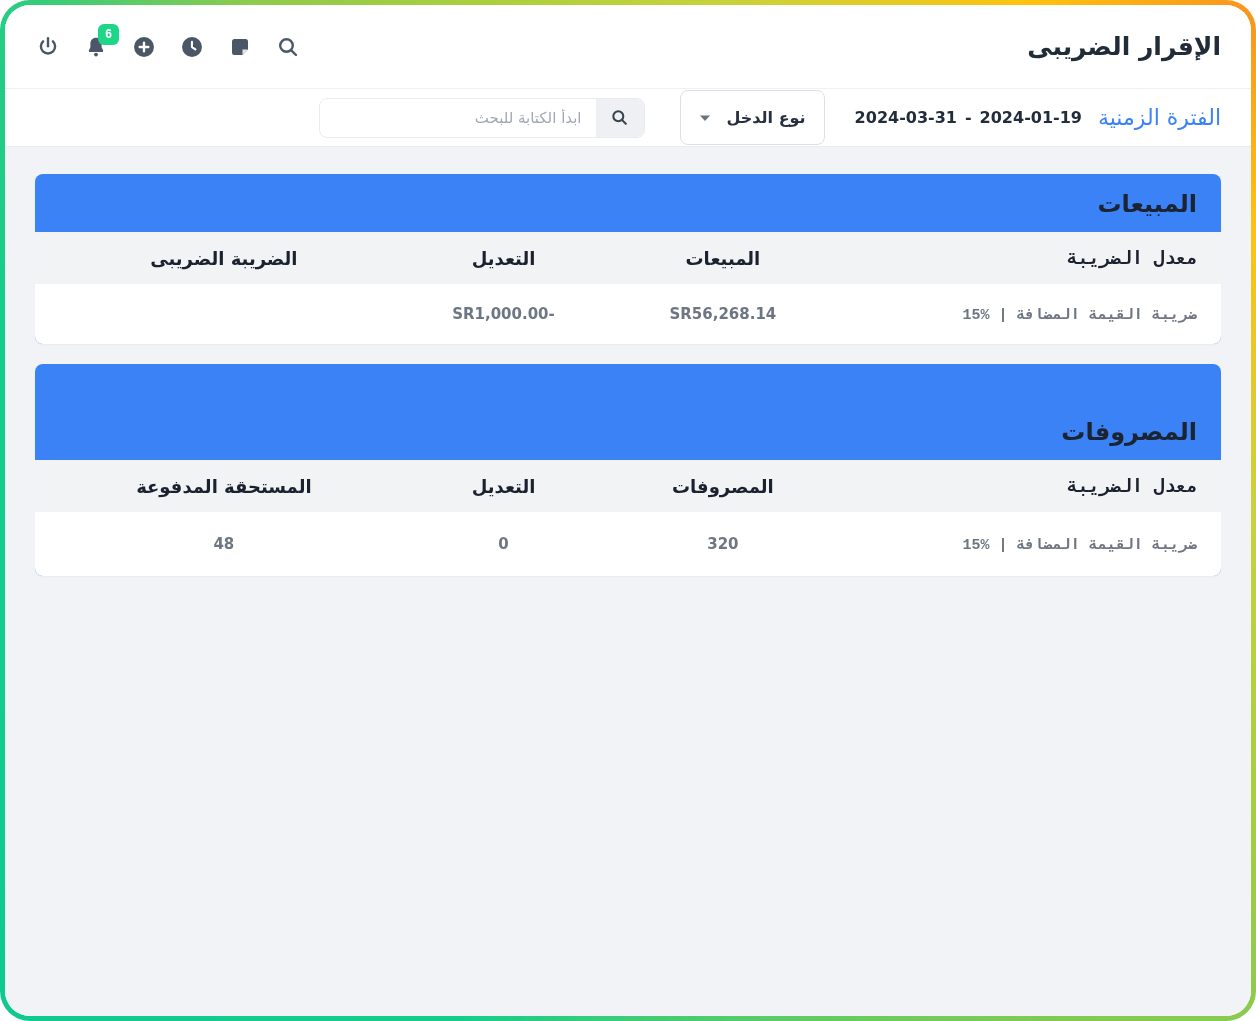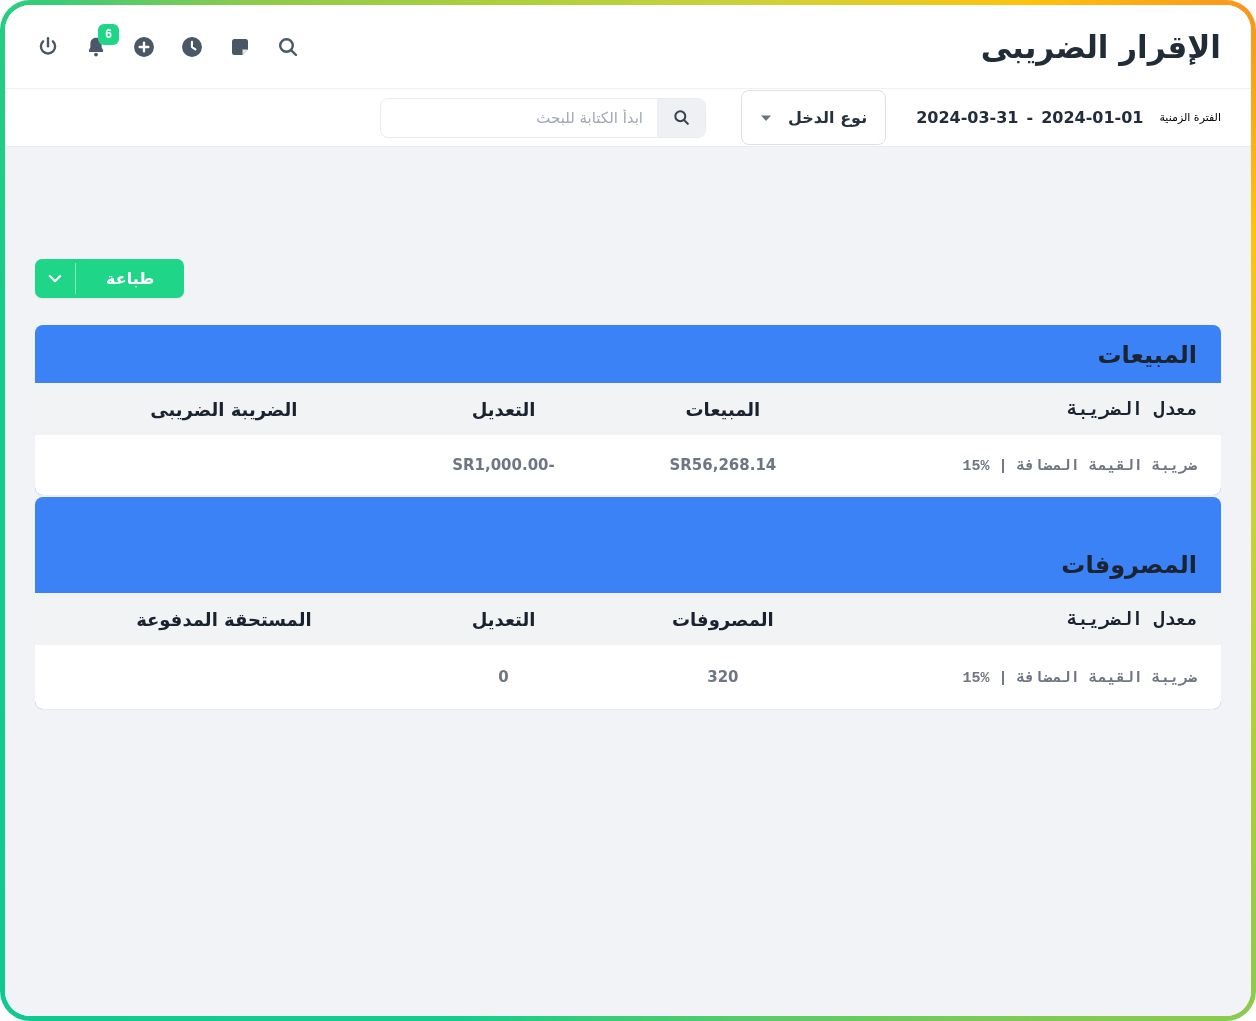--- a/index.html
+++ b/index.html
@@ -13,37 +13,37 @@
     width:100%; height:100%; background:#ffffff; border-radius:25px;
     overflow:hidden; display:flex; flex-direction:column; direction:rtl;
   }
 
   
   .topbar {
     height:84px; flex:0 0 84px; display:flex; align-items:center;
     justify-content:space-between; padding:0 30px; background:#fff;
     border-bottom:1px solid #eef0f3;
   }
-  .page-title { font-size:31px; font-weight:700; color:#222b38;margin-left:24px; }
+  .page-title { font-size:25px; font-weight:700; color:#222b38;margin-left:24px; }
   .topbar-icons { direction:ltr; display:flex; align-items:center; gap:22px; }
   .icon-btn { width:26px; height:26px; display:flex; align-items:center; justify-content:center;
               position:relative; cursor:pointer; background:none; border:none; }
   .icon-btn svg { display:block; }
   .badge {
     position:absolute; top:-10px; right:-10px; min-width:21px; height:21px;
     background:#1ed588; color:#fff; font-size:12px; font-weight:700;
     border-radius:6px; display:flex; align-items:center; justify-content:center; padding:0 4px;
   }
 
   
   .filterbar {
     height:58px; flex:0 0 58px; display:flex; align-items:center;
     padding:0 30px; background:#fff; border-bottom:1px solid #e8ebef;
   }
-  .period-label { color:#000000; font-size:11px; margin-left:16px; white-space:nowrap; }
+  .period-label { color:#3b82f6; font-size:22px; margin-left:16px; white-space:nowrap; }
   .period-dates { display:flex; align-items:center; gap:8px; margin-left:30px;
                   color:#232c3a; font-size:16px; font-weight:700; white-space:nowrap; }
   .select-btn {
     height:55px; display:flex; align-items:center; gap:16px; padding:0 18px;
     background:#fff; border:1px solid #dcdfe5; border-radius:8px; cursor:pointer;
     font-size:16px; font-weight:600; color:#27303e; margin-left:35px; white-space:nowrap;
     font-family:inherit;
   }
   .search-group {
     height:40px; width:326px; display:flex; direction:rtl; border-radius:8px;
@@ -70,21 +70,21 @@
   .split-btn .label-part {
     display:flex; align-items:center; padding:0 30px; font-size:16px; font-weight:600; color:#fff;
   }
   .split-btn .divider { width:1px; background:rgba(255,255,255,.45); margin:4px 0; }
   .split-btn .chev-part { width:40px; display:flex; align-items:center; justify-content:center; cursor:pointer; }
 
   .card {
     background:#3b82f6; border-radius:8px; margin-top:27px; overflow:hidden;
     box-shadow:0 1px 2px rgba(20,30,50,.04);
   }
-  .card + .card { margin-top:2px; }
+  .card + .card { margin-top:20px; }
   .card-title { font-size:24px; font-weight:700; color:#1b2430; padding:16px 24px 14px; }
   .card.expenses .card-title { padding-top:54px; }
   .tbl-row {
     display:grid; grid-template-columns:32% 20% 17% 31%; align-items:center;
   }
   .tbl-head { background:#f2f3f5; height:52px; font-size:18px; font-weight:700; color:#1a2230; }
   .tbl-data { background:#fff; height:60px; font-size:15px; font-weight:600; color:#6e7683; }
   .card.expenses .tbl-data { height:64px; }
   .cell { text-align:center; }
   .cell.first { text-align:right; padding-right:24px;font-family:Liberation Mono, monospace; }
@@ -135,21 +135,21 @@
             <circle cx="10.5" cy="10.5" r="6.3"></circle>
               <path d="M15.3 15.3 20 20"></path>
           </svg>
         </button>
       </div>
     </header>
 
     <div class="filterbar">
       <span class="period-label">الفترة الزمنية</span>
       <span class="period-dates">
-        <span>2024-01-01</span>
+        <span>2024-01-19</span>
         <span>-</span>
         <span>2024-03-31</span>
       </span>
       <button class="select-btn">
         <span>نوع الدخل</span>
         <span>
           <svg width="12" height="9" viewBox="0 0 12 9">
               <path d="M1 1.5l5 5.5 5-5.5z" fill="#6b7380"></path>
             </svg>
         </span>
@@ -160,31 +160,20 @@
             <circle cx="10.5" cy="10.5" r="6.3"></circle>
               <path d="M15.3 15.3 20 20"></path>
           </svg>
         </button>
         <input class="search-input" type="text" placeholder="ابدأ الكتابة للبحث" style="">
       </div>
     </div>
 
     <main class="content">
 
-      <div class="print-row">
-        <div class="split-btn">
-          <span class="label-part">طباعة</span>
-          <span class="divider"></span>
-          <span class="chev-part">
-            <svg width="14" height="10" viewBox="0 0 16 11" fill="none" stroke="#fff" stroke-width="2.4" stroke-linecap="round" stroke-linejoin="round">
-              <path d="M2 2l6 6 6-6"></path>
-            </svg>
-          </span>
-        </div>
-      </div>
 
       <section class="card sales">
         <h2 class="card-title">المبيعات</h2>
         <div class="tbl-row tbl-head">
           <div class="cell first">معدل الضريبة</div>
           <div class="cell">المبيعات</div>
           <div class="cell">التعديل</div>
           <div class="cell last">الضريبة الضريبى</div>
         </div>
         <div class="tbl-row tbl-data">
@@ -199,18 +188,19 @@
         <div class="tbl-row tbl-head">
           <div class="cell first">معدل الضريبة</div>
           <div class="cell">المصروفات</div>
           <div class="cell">التعديل</div>
           <div class="cell last">المستحقة المدفوعة</div>
         </div>
         <div class="tbl-row tbl-data">
           <div class="cell first">ضريبة القيمة المضافة | %15</div>
           <div class="cell">320</div>
           <div class="cell">0</div>
+          <div class="cell last">48</div>
         </div>
       </section>
 
     </main>
   </div>
 </div>
 
 </body></html>

